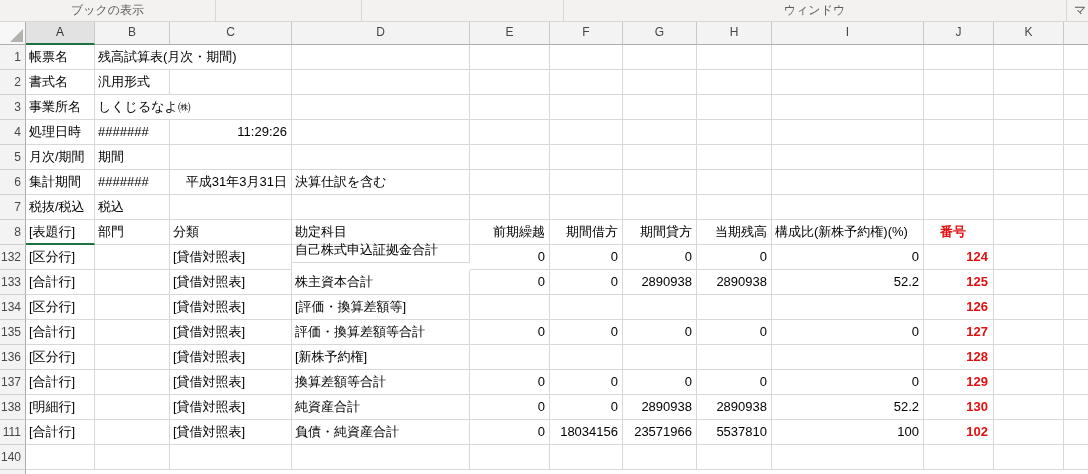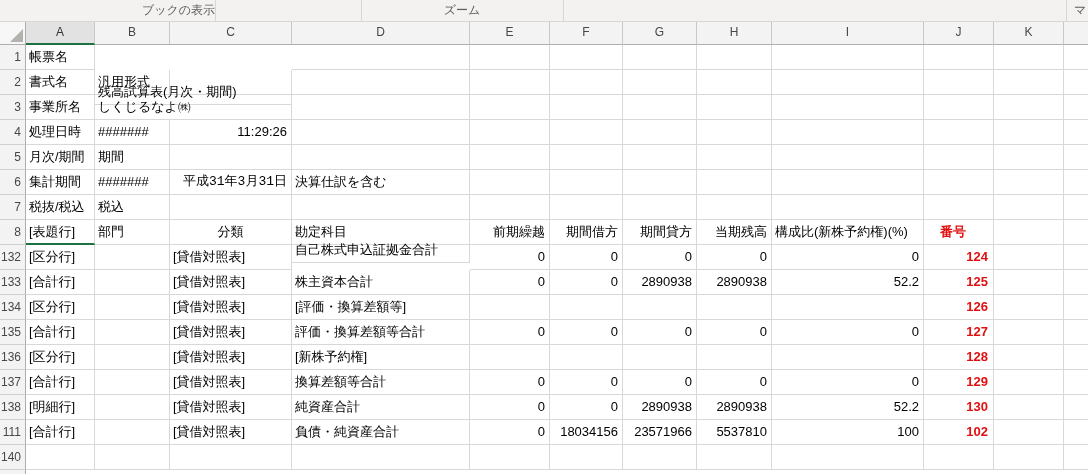--- a/index.html
+++ b/index.html
@@ -37,25 +37,25 @@
   .cell.spill{overflow:visible;z-index:2;}
   .cell.a8{border-bottom:2px solid #1e7145;}
   .cell.num-red{color:#e01010;font-weight:bold;text-align:right;padding-right:5px;}
   .cell.hdr-no{color:#e01010;font-weight:bold;padding-left:16px;}
 </style>
 </head>
 <body>
 
 <div id="app">
   <div class="ribbon" id="ribbon">
-      <div class="rgroup" style="left: 0px; width: 215px; text-align: right;">ブックの表示</div>
+      <div class="rgroup" style="left: 0px; width: 215px;">ブックの表示</div>
       <div class="rsep" style="left: 215px;"></div>
       <div class="rsep" style="left: 361px;"></div>
-      <div class="rgroup" style="left: 361px; width: 202px;">ズーム</div>
       <div class="rsep" style="left: 563px;"></div>
+      <div class="rgroup" style="left: 563px; width: 503px;">ウィンドウ</div>
       <div class="rsep" style="left: 1066px;"></div>
       <div class="rgroup left" style="left: 1066px; width: 30px;">マ</div>
     </div>
   <div class="corner" id="corner">
     <div class="corner-tri"></div>
   </div>
   <div id="colheaders">
       <div class="colhdr sel" style="left: 26px; width: 69px;">A</div>
       <div class="colhdr" style="left: 95px; width: 75px;">B</div>
       <div class="colhdr" style="left: 170px; width: 122px;">C</div>
@@ -65,21 +65,21 @@
       <div class="colhdr" style="left: 623px; width: 74px;">G</div>
       <div class="colhdr" style="left: 697px; width: 75px;">H</div>
       <div class="colhdr" style="left: 772px; width: 152px;">I</div>
       <div class="colhdr" style="left: 924px; width: 70px;">J</div>
       <div class="colhdr" style="left: 994px; width: 70px;">K</div>
       <div class="colhdr" style="left: 1064px; width: 26px;"></div>
     </div>
   <div id="grid">
       <div class="rowhdr" style="top: 45px; height: 25px;">1</div>
       <div class="cell" style="left: 26px; top: 45px; width: 69px;">帳票名</div>
-      <div class="cell spill" style="left: 95px; top: 45px; width: 197px; margin-top: 35px;">残高試算表(月次・期間)</div>
+      <div class="cell spill" style="left: 95px; top: 45px; width: 197px;">残高試算表(月次・期間)</div>
       <div class="cell" style="left: 292px; top: 45px; width: 178px;"></div>
       <div class="cell" style="left: 470px; top: 45px; width: 80px;"></div>
       <div class="cell" style="left: 550px; top: 45px; width: 73px;"></div>
       <div class="cell" style="left: 623px; top: 45px; width: 74px;"></div>
       <div class="cell" style="left: 697px; top: 45px; width: 75px;"></div>
       <div class="cell" style="left: 772px; top: 45px; width: 152px;"></div>
       <div class="cell" style="left: 924px; top: 45px; width: 70px;"></div>
       <div class="cell" style="left: 994px; top: 45px; width: 70px;"></div>
       <div class="cell" style="left: 1064px; top: 45px; width: 26px;"></div>
       <div class="rowhdr" style="top: 70px; height: 25px;">2</div>
@@ -129,21 +129,21 @@
       <div class="cell" style="left: 550px; top: 145px; width: 73px;"></div>
       <div class="cell" style="left: 623px; top: 145px; width: 74px;"></div>
       <div class="cell" style="left: 697px; top: 145px; width: 75px;"></div>
       <div class="cell" style="left: 772px; top: 145px; width: 152px;"></div>
       <div class="cell" style="left: 924px; top: 145px; width: 70px;"></div>
       <div class="cell" style="left: 994px; top: 145px; width: 70px;"></div>
       <div class="cell" style="left: 1064px; top: 145px; width: 26px;"></div>
       <div class="rowhdr" style="top: 170px; height: 25px;">6</div>
       <div class="cell" style="left: 26px; top: 170px; width: 69px;">集計期間</div>
       <div class="cell" style="left: 95px; top: 170px; width: 75px;">#######</div>
-      <div class="cell r" style="left: 170px; top: 170px; width: 122px; font-family: Liberation Mono, monospace;">平成31年3月31日</div>
+      <div class="cell r" style="left: 170px; top: 170px; width: 122px;">平成31年3月31日</div>
       <div class="cell" style="left: 292px; top: 170px; width: 178px;">決算仕訳を含む</div>
       <div class="cell" style="left: 470px; top: 170px; width: 80px;"></div>
       <div class="cell" style="left: 550px; top: 170px; width: 73px;"></div>
       <div class="cell" style="left: 623px; top: 170px; width: 74px;"></div>
       <div class="cell" style="left: 697px; top: 170px; width: 75px;"></div>
       <div class="cell" style="left: 772px; top: 170px; width: 152px;"></div>
       <div class="cell" style="left: 924px; top: 170px; width: 70px;"></div>
       <div class="cell" style="left: 994px; top: 170px; width: 70px;"></div>
       <div class="cell" style="left: 1064px; top: 170px; width: 26px;"></div>
       <div class="rowhdr" style="top: 195px; height: 25px;">7</div>
@@ -155,21 +155,21 @@
       <div class="cell" style="left: 550px; top: 195px; width: 73px;"></div>
       <div class="cell" style="left: 623px; top: 195px; width: 74px;"></div>
       <div class="cell" style="left: 697px; top: 195px; width: 75px;"></div>
       <div class="cell" style="left: 772px; top: 195px; width: 152px;"></div>
       <div class="cell" style="left: 924px; top: 195px; width: 70px;"></div>
       <div class="cell" style="left: 994px; top: 195px; width: 70px;"></div>
       <div class="cell" style="left: 1064px; top: 195px; width: 26px;"></div>
       <div class="rowhdr" style="top: 220px; height: 25px;">8</div>
       <div class="cell a8" style="left: 26px; top: 220px; width: 69px;">[表題行]</div>
       <div class="cell" style="left: 95px; top: 220px; width: 75px;">部門</div>
-      <div class="cell" style="left: 170px; top: 220px; width: 122px; text-align: center;">分類</div>
+      <div class="cell" style="left: 170px; top: 220px; width: 122px;">分類</div>
       <div class="cell" style="left: 292px; top: 220px; width: 178px;">勘定科目</div>
       <div class="cell r" style="left: 470px; top: 220px; width: 80px;">前期繰越</div>
       <div class="cell r" style="left: 550px; top: 220px; width: 73px;">期間借方</div>
       <div class="cell r" style="left: 623px; top: 220px; width: 74px;">期間貸方</div>
       <div class="cell r" style="left: 697px; top: 220px; width: 75px;">当期残高</div>
       <div class="cell" style="left: 772px; top: 220px; width: 152px;">構成比(新株予約権)(%)</div>
       <div class="cell hdr-no" style="left: 924px; top: 220px; width: 70px;">番号</div>
       <div class="cell" style="left: 994px; top: 220px; width: 70px;"></div>
       <div class="cell" style="left: 1064px; top: 220px; width: 26px;"></div>
       <div class="rowhdr" style="top: 245px; height: 25px;">132</div>

